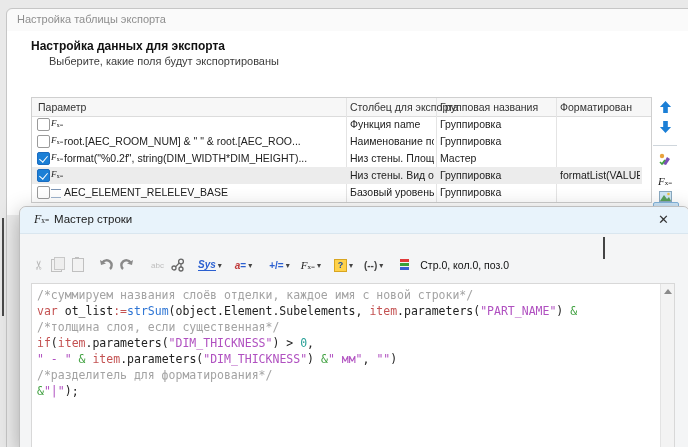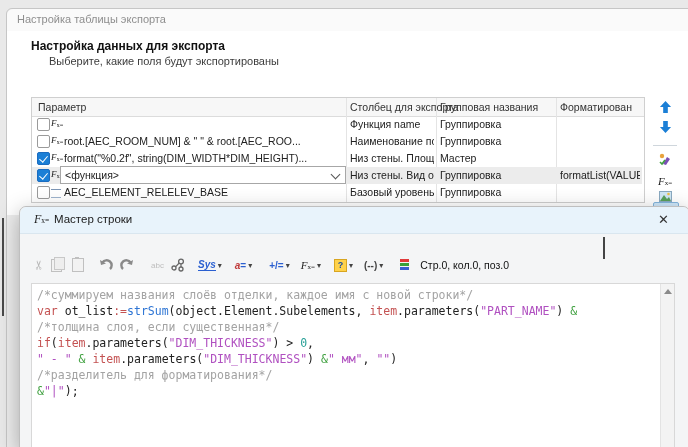--- a/index.html
+++ b/index.html
@@ -13,21 +13,21 @@
   .outer-title{position:absolute;left:0;top:0;width:100%;height:22px;background:#fafafa;
          border-bottom:1px solid #e2e2e2;border-radius:6px 0 0 0;padding-left:26px;}
   .outer-title .txt{position:absolute;left:10px;top:4px;font-size:11px;color:#8e8e8e;}
   .outer-close{position:absolute;right:8px;top:3px;font-size:12px;color:#666;cursor:default;}
   .outer-body{position:absolute;left:0;top:22px;width:100%;height:184px;background:#ffffff;}
   .hdr{position:absolute;left:24px;top:30px;font-size:12px;font-weight:bold;color:#111;}
   .sub{position:absolute;left:42px;top:46px;font-size:11px;color:#3c3c3c;}
 
   
   .table{position:absolute;left:24px;top:88px;width:612px;height:104px;background:#fff;
-         border:1px solid #cfcfcf;font-size:10.5px;color:#222;}
+         border:1px solid #cfcfcf;font-size:10.5px;color:#222;padding-left:7px;}
   .thead{position:absolute;left:0;top:0;width:100%;height:18px;background:#f7f7f7;border-bottom:1px solid #dcdcdc;}
   .th{position:absolute;top:3px;white-space:nowrap;color:#333;}
   .vline{position:absolute;top:0;bottom:0;width:1px;background:#e4e4e4;}
   .t-row{position:absolute;left:0;width:610px;height:17px;}
   .t-row.sel{background:#ececec;}
   .t-row span{white-space:nowrap;overflow:hidden;display:inline-block;}
   .cell{position:absolute;top:2px;}
   .c-param{left:32px;width:280px;}
   .c-col{left:318px;width:84px;}
   .c-grp{left:408px;width:114px;}
@@ -145,24 +145,20 @@
         <span class="cb on"></span>
         <span class="fxic"><span>F</span><span class="s">x=</span></span>
         <span class="cell c-param">format("%0.2f", string(DIM_WIDTH*DIM_HEIGHT)...</span>
         <span class="cell c-col">Низ стены. Площадь</span>
         <span class="cell c-grp">Мастер</span>
         <span class="cell c-fmt"></span>
       </div>
       <div class="t-row sel" style="top:69px">
         <span class="cb on"></span>
         <span class="fxic"><span>F</span><span class="s">x=</span></span>
-        <span class="combo">
-          <span class="val">&lt;функция&gt;</span>
-          <span class="chev"></span>
-        </span>
         <span class="cell c-col">Низ стены. Вид отде...</span>
         <span class="cell c-grp">Группировка</span>
         <span class="cell c-fmt">formatList(VALUE</span>
       </div>
       <div class="t-row" style="top:86px">
         <span class="cb"></span>
         <span class="txtic"></span>
         <span class="cell c-param">AEC_ELEMENT_RELELEV_BASE</span>
         <span class="cell c-col">Базовый уровень ни...</span>
         <span class="cell c-grp">Группировка</span>

